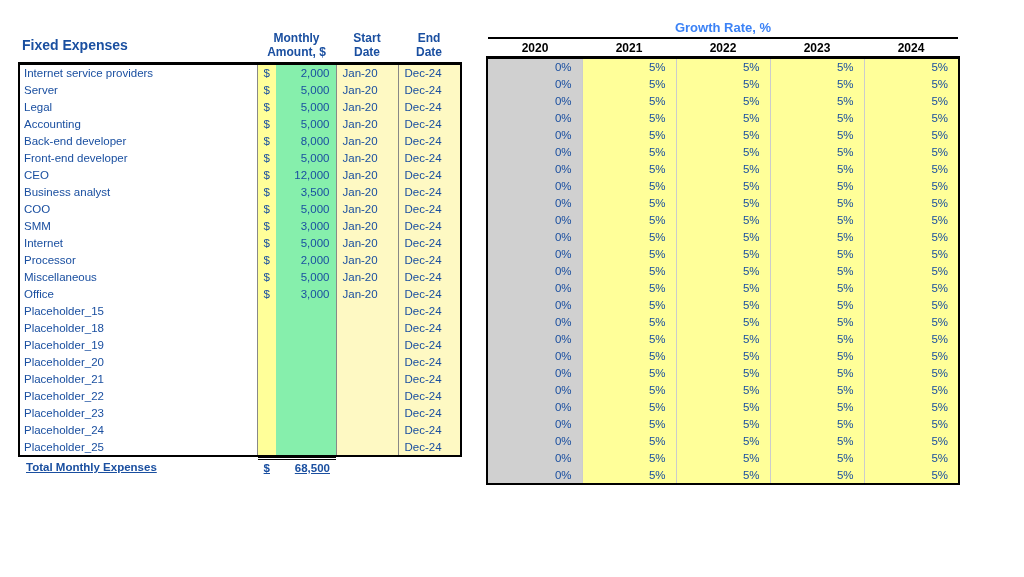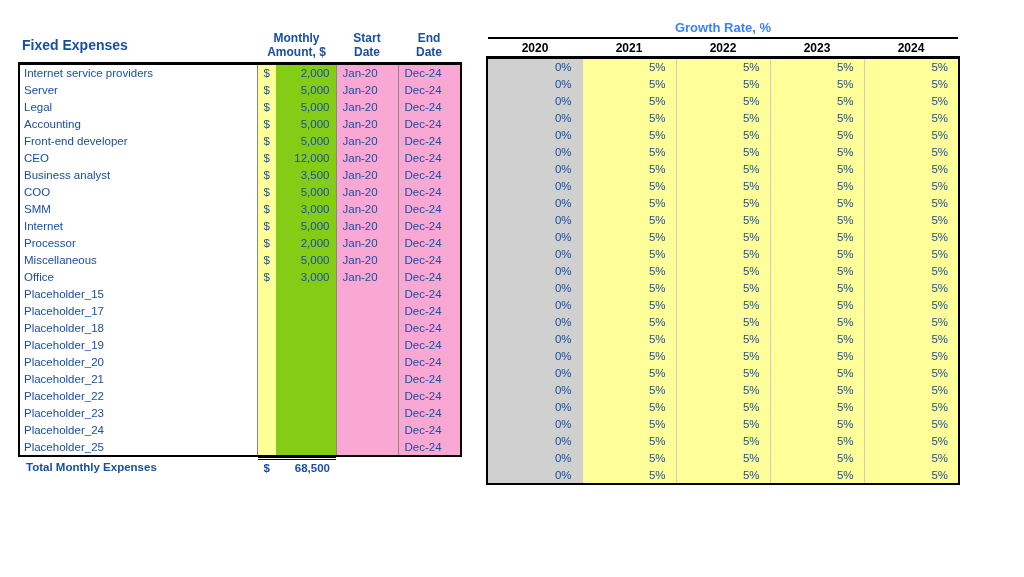--- a/index.html
+++ b/index.html
@@ -54,42 +54,43 @@
   .left-table tbody td.amt-sym {
     border-left: none;
     color: #1a4fa0;
     background: #ffff99;
     text-align: left;
     width: 18px;
     padding-left: 6px;
   }
   .left-table tbody td.amt-val {
     color: #1a4fa0;
-    background: #84cc16;
+    background: #86efac;
     text-align: right;
     border-right: 1px solid #888;
     width: 60px;
     padding-right: 6px;
   }
   .left-table tbody td.date {
     color: #1a4fa0;
-    background: #f9a8d4;
+    background: #fef9c3;
     text-align: left;
     padding-left: 6px;
     border-right: 1px solid #888;
     width: 62px;
   }
   .left-table tbody td.date.last {
     border-right: none;
   }
   .left-tbody-box {
     outline: 2px solid #000;
   }
   .summary-row td {
     padding-top: 4px;
+    text-decoration: underline;
   }
   .summary-label {
     color: #1a4fa0;
     font-weight: bold;
     font-size: 13px;
     padding: 6px 2px 2px 2px;
   }
   .summary-sym {
     color: #1a4fa0;
     font-weight: bold;
@@ -181,20 +182,27 @@
             <td class="date last">Dec-24</td>
           </tr>
           <tr>
             <td class="name">Accounting</td>
             <td class="amt-sym">$</td>
             <td class="amt-val">5,000</td>
             <td class="date">Jan-20</td>
             <td class="date last">Dec-24</td>
           </tr>
           <tr>
+            <td class="name">Back-end developer</td>
+            <td class="amt-sym">$</td>
+            <td class="amt-val">8,000</td>
+            <td class="date">Jan-20</td>
+            <td class="date last">Dec-24</td>
+          </tr>
+          <tr>
             <td class="name">Front-end developer</td>
             <td class="amt-sym">$</td>
             <td class="amt-val">5,000</td>
             <td class="date">Jan-20</td>
             <td class="date last">Dec-24</td>
           </tr>
           <tr>
             <td class="name">CEO</td>
             <td class="amt-sym">$</td>
             <td class="amt-val">12,000</td>
@@ -245,27 +253,20 @@
           </tr>
           <tr>
             <td class="name">Office</td>
             <td class="amt-sym">$</td>
             <td class="amt-val">3,000</td>
             <td class="date">Jan-20</td>
             <td class="date last">Dec-24</td>
           </tr>
           <tr>
             <td class="name">Placeholder_15</td>
-            <td class="amt-sym"></td>
-            <td class="amt-val"></td>
-            <td class="date"></td>
-            <td class="date last">Dec-24</td>
-          </tr>
-          <tr>
-            <td class="name">Placeholder_17</td>
             <td class="amt-sym"></td>
             <td class="amt-val"></td>
             <td class="date"></td>
             <td class="date last">Dec-24</td>
           </tr>
           <tr>
             <td class="name">Placeholder_18</td>
             <td class="amt-sym"></td>
             <td class="amt-val"></td>
             <td class="date"></td>

